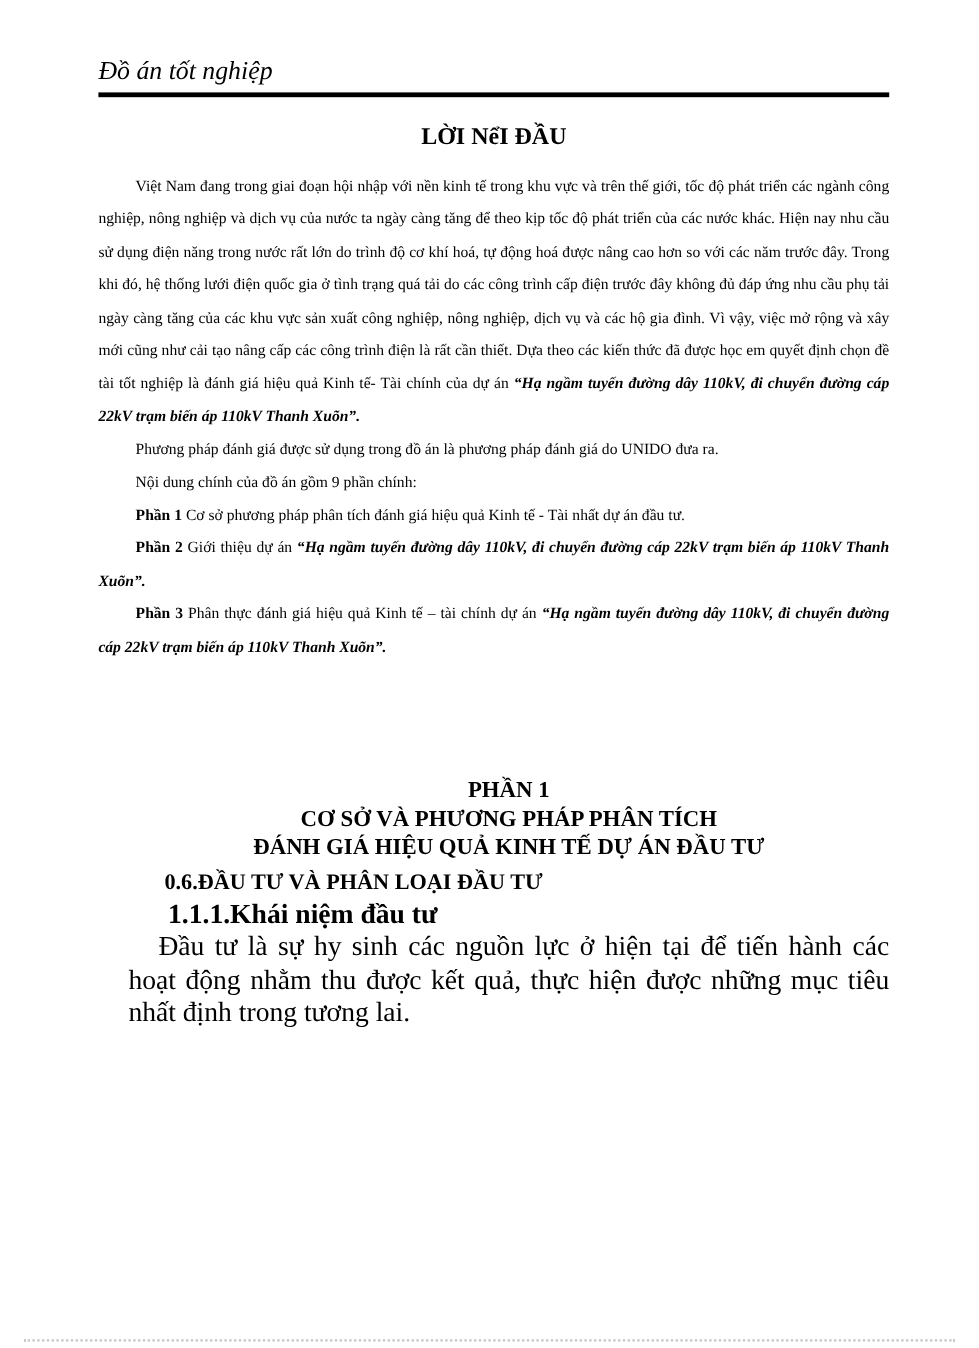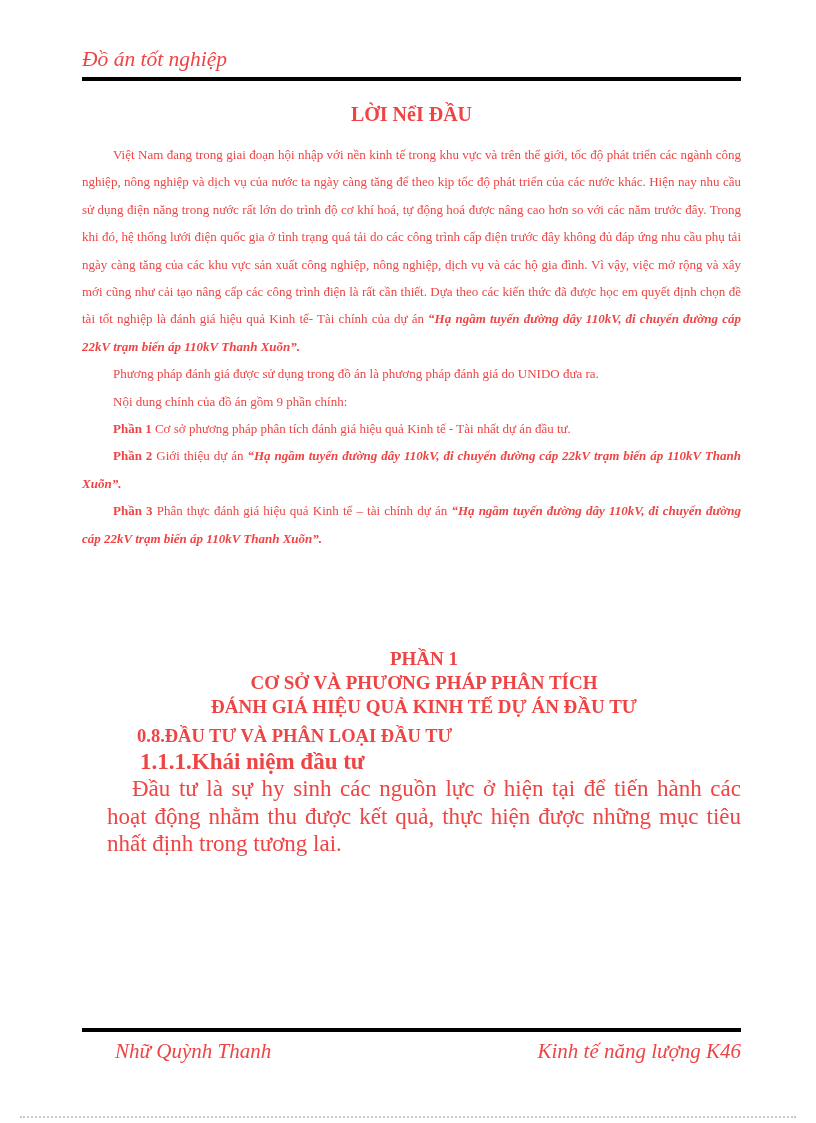--- a/index.html
+++ b/index.html
@@ -3,21 +3,21 @@
 <meta charset="utf-8">
 <style>
   * { margin: 0; padding: 0; box-sizing: border-box; }
   html, body { background: #ffffff; }
   .page {
     position: relative;
     width: 816px;
     height: 1123px;
     margin: 0 auto;
     background: #ffffff;
-    color: #ef4444;
+    color: #000000;
     font-family: "Liberation Serif", "DejaVu Serif", serif;
     padding: 44px 75px 12px 82px;
     overflow: hidden;
   }
   
   .hdr-title {
     font-style: italic;
     font-size: 21.5px;
     line-height: 30px;
   }
@@ -123,28 +123,21 @@
     <p class="para">Nội dung chính của đồ án gồm 9 phần chính:</p>
     <p class="para"><span class="b">Phần 1</span><span> Cơ sở phương pháp phân tích đánh giá hiệu quả Kinh tế - Tài nhất dự án đầu tư.</span></p>
     <p class="para"><span class="b">Phần 2</span><span> Giới thiệu dự án </span><span class="bi">“Hạ ngầm tuyến đường dây 110kV, đi chuyển đường cáp 22kV trạm biến áp 110kV Thanh Xuõn”.</span></p>
     <p class="para"><span class="b">Phần 3</span><span> Phân thực đánh giá hiệu quả Kinh tế – tài chính dự án </span><span class="bi">“Hạ ngầm tuyến đường dây 110kV, đi chuyển đường cáp 22kV trạm biến áp 110kV Thanh Xuõn”.</span></p>
   </div>
 
   <div class="section-part">
     <div class="part-heading">PHẦN 1</div>
     <div class="part-heading">CƠ SỞ VÀ PHƯƠNG PHÁP PHÂN TÍCH</div>
     <div class="part-heading">ĐÁNH GIÁ HIỆU QUẢ KINH TẾ DỰ ÁN ĐẦU TƯ</div>
-    <div class="sub-heading-1">0.8.ĐẦU TƯ VÀ PHÂN LOẠI ĐẦU TƯ</div>
+    <div class="sub-heading-1">0.6.ĐẦU TƯ VÀ PHÂN LOẠI ĐẦU TƯ</div>
     <div class="sub-heading-2">1.1.1.Khái niệm đầu tư</div>
     <p class="section-body">Đầu tư là sự hy sinh các nguồn lực ở hiện tại để tiến hành các hoạt động nhằm thu được kết quả, thực hiện được những mục tiêu nhất định trong tương lai.</p>
   </div>
 
-  <div class="footer">
-    <div class="rule-thin-thick"></div>
-    <div class="footer-row">
-      <span class="footer-left">Nhữ Quỳnh Thanh</span>
-      <span class="footer-right">Kinh tế năng lượng K46</span>
-    </div>
-  </div>
 
   <div class="page-end-dots"></div>
 
 </div>
 
 </body></html>

